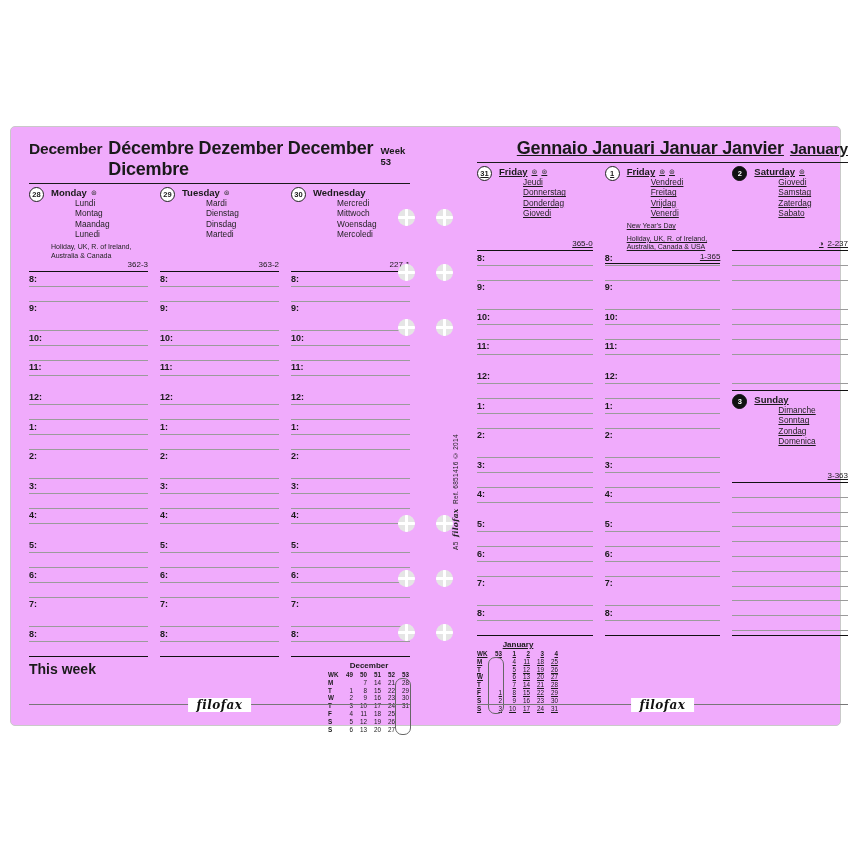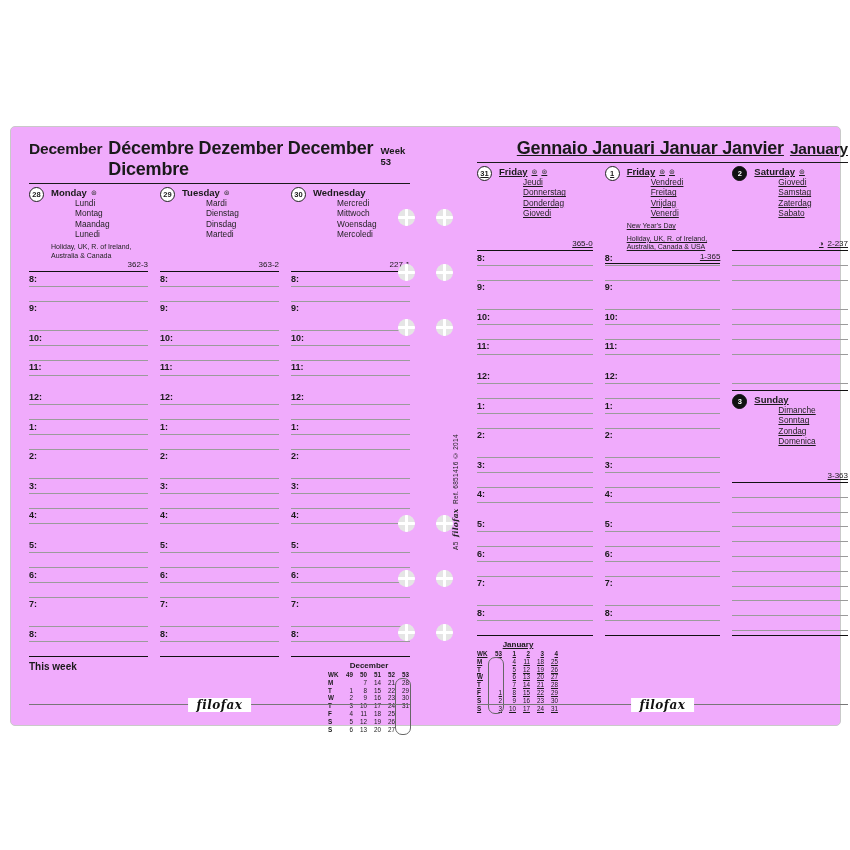--- a/index.html
+++ b/index.html
@@ -39,21 +39,21 @@
   .slots .hour-lbl:nth-child(9){top:238.3px;} .slots .hour-lbl:nth-child(10){top:267.9px;}
   .slots .hour-lbl:nth-child(11){top:297.5px;} .slots .hour-lbl:nth-child(12){top:327.1px;}
   .slots .hour-lbl:nth-child(13){top:356.7px;}
   .ruled{background:repeating-linear-gradient(to bottom,transparent 0px,transparent 13.9px,#9b9b9b 13.9px,#9b9b9b 14.8px);}
   .ruled.r1{height:140px;}
   .ruled.r2{height:153px;}
   .sun-block{height:92px;border-top:1.6px solid #111;display:flex;flex-direction:column;}
   .below{display:flex;gap:12px;margin:2px 16px 0 18px;}
   .page.right .below{margin:2px 14px 0 30px;}
   .below .cell{flex:1;min-width:0;display:flex;}
-  .this-week{font-size:10px;font-weight:700;padding-top:2px;}
+  .this-week{font-size:14px;font-weight:700;padding-top:2px;}
   .minical{width:82px;position:relative;padding-top:2px;}
   .cell.right-al{justify-content:flex-end;}
   .cal-title{font-size:8px;font-weight:700;text-align:center;margin-bottom:1px;}
   .cal-row{display:flex;height:7.8px;line-height:7.8px;}
   .cal-d{width:12px;font-size:6.3px;font-weight:700;}
   .cal-c{width:14px;font-size:6.3px;text-align:right;padding-right:1px;box-sizing:border-box;}
   .cal-row.wk .cal-c{font-weight:700;}
   .cal-pill{position:absolute;border:1px solid #666;border-radius:7px;width:14.5px;height:55px;top:18.5px;pointer-events:none;}
   .pill-last{left:66.5px;}
   .pill-first{left:10.5px;}

